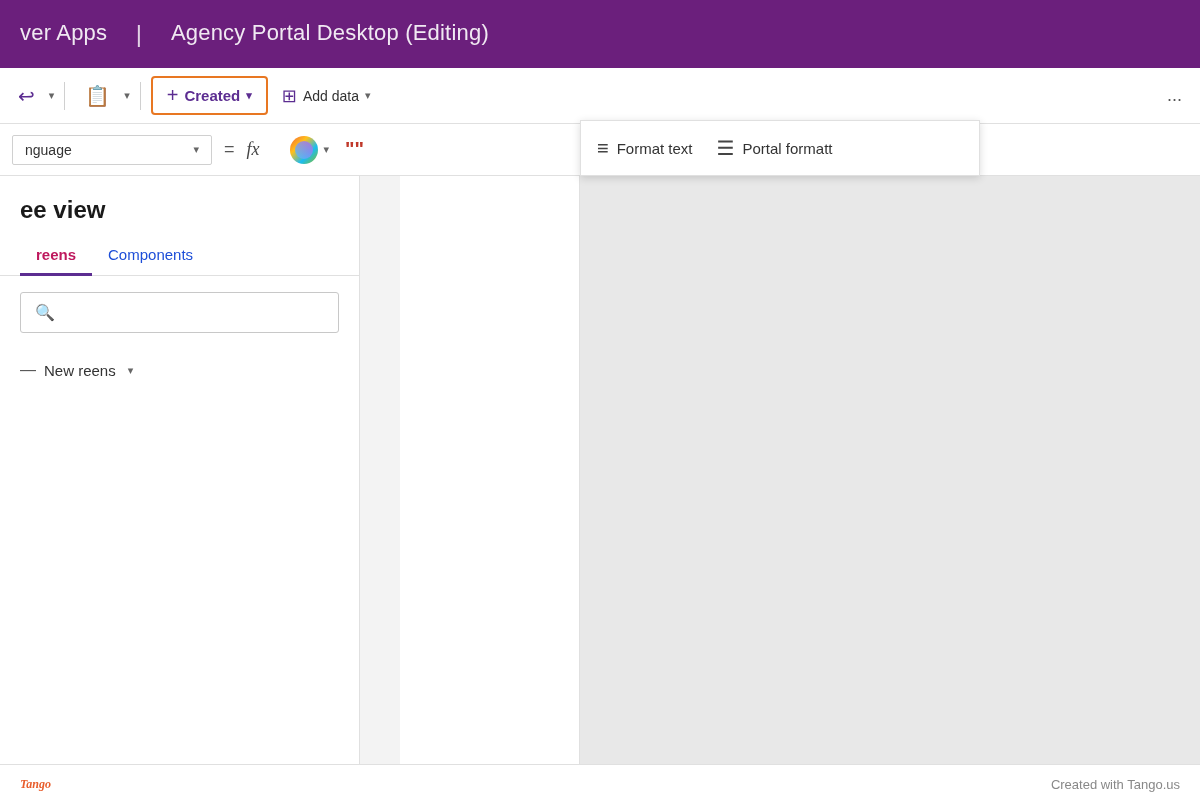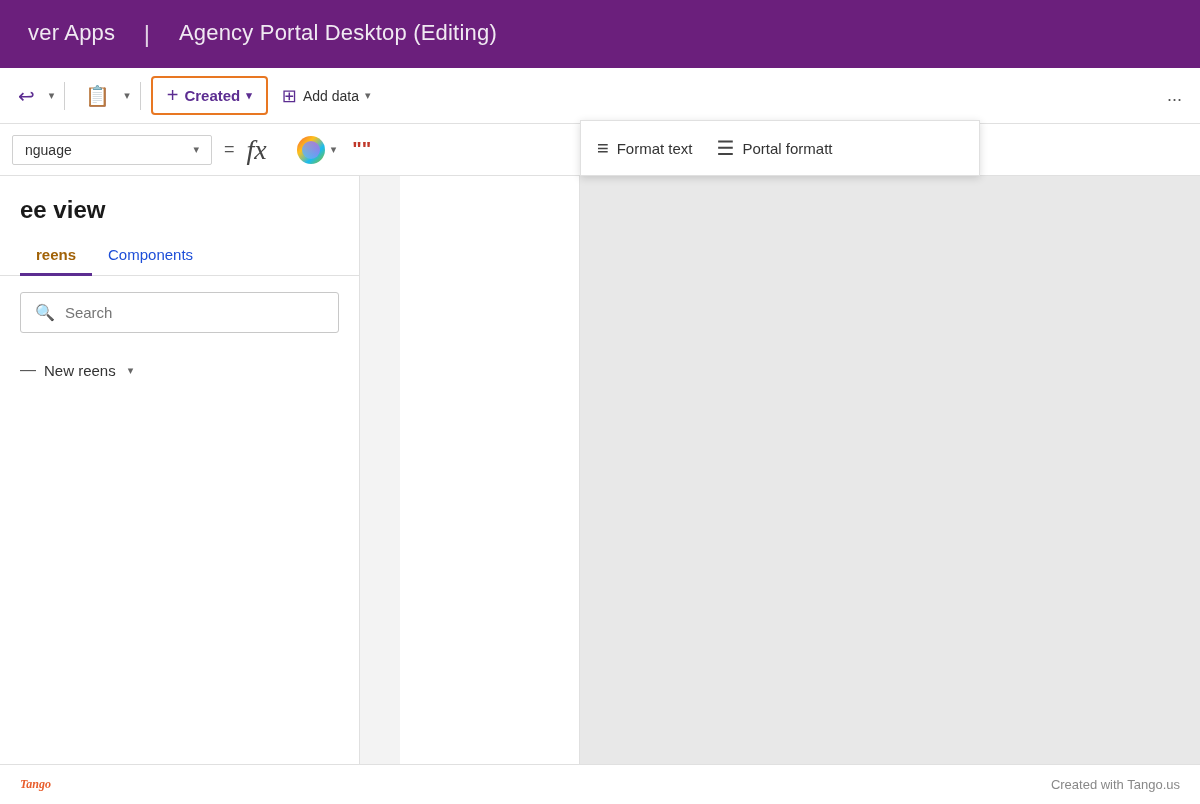--- a/index.html
+++ b/index.html
@@ -5,21 +5,21 @@
     * { box-sizing: border-box; margin: 0; padding: 0; }
     body { font-family: 'Segoe UI', Arial, sans-serif; background: #f3f3f3; width: 1200px; height: 804px; overflow: hidden; position: relative; }
 
     
     .header-bar {
       background: #6b1f7c;
       color: white;
       height: 68px;
       display: flex;
       align-items: center;
-      padding: 0 20px;
+      padding: 0 12px;
       position: relative;
     }
     .header-title {
       font-size: 22px;
       font-weight: 700;
       color: white;
       letter-spacing: 0.2px;
     }
     .header-title span {
       font-weight: 400;
@@ -96,21 +96,21 @@
       color: #333;
       background: white;
       cursor: pointer;
     }
     .formula-eq {
       font-size: 18px;
       color: #555;
       margin: 0 4px;
     }
     .formula-fx {
-      font-size: 28px;
+      font-size: 18px;
       font-style: italic;
       color: #444;
       font-family: 'Times New Roman', serif;
       text-align: center;
     }
 
     
     .copilot-area {
       display: flex;
       align-items: center;
@@ -179,21 +179,21 @@
     }
     .panel-tab {
       padding: 10px 16px;
       font-size: 15px;
       cursor: pointer;
       color: #1d4ed8;
       border-bottom: 3px solid transparent;
       margin-bottom: -1px;
     }
     .panel-tab.active {
-      color: #a16207;
+      color: #be185d;
       border-bottom-color: #5c2d91;
       font-weight: 600;
     }
 
     .search-box {
       display: flex;
       align-items: center;
       gap: 10px;
       margin: 16px 20px;
       border: 1px solid #c8c8c8;
@@ -374,21 +374,20 @@
     <div class="panel-tab active">
       <span>reens</span>
     </div>
     <div class="panel-tab">
       <span>Components</span>
     </div>
   </div>
 
   <div class="search-box">
     <span class="search-icon-sym">🔍</span>
-    <input class="search-input" type="text" placeholder="Search" style="">
   </div>
 
   <button class="new-screen-btn">
     <span style="font-size:16px;color:#555;">—</span>
     <span>New reens</span>
     <span style="font-size:11px;color:#666;margin-left:4px;">▾</span>
   </button>
 </div>
 
 <div class="canvas-left-partial">

